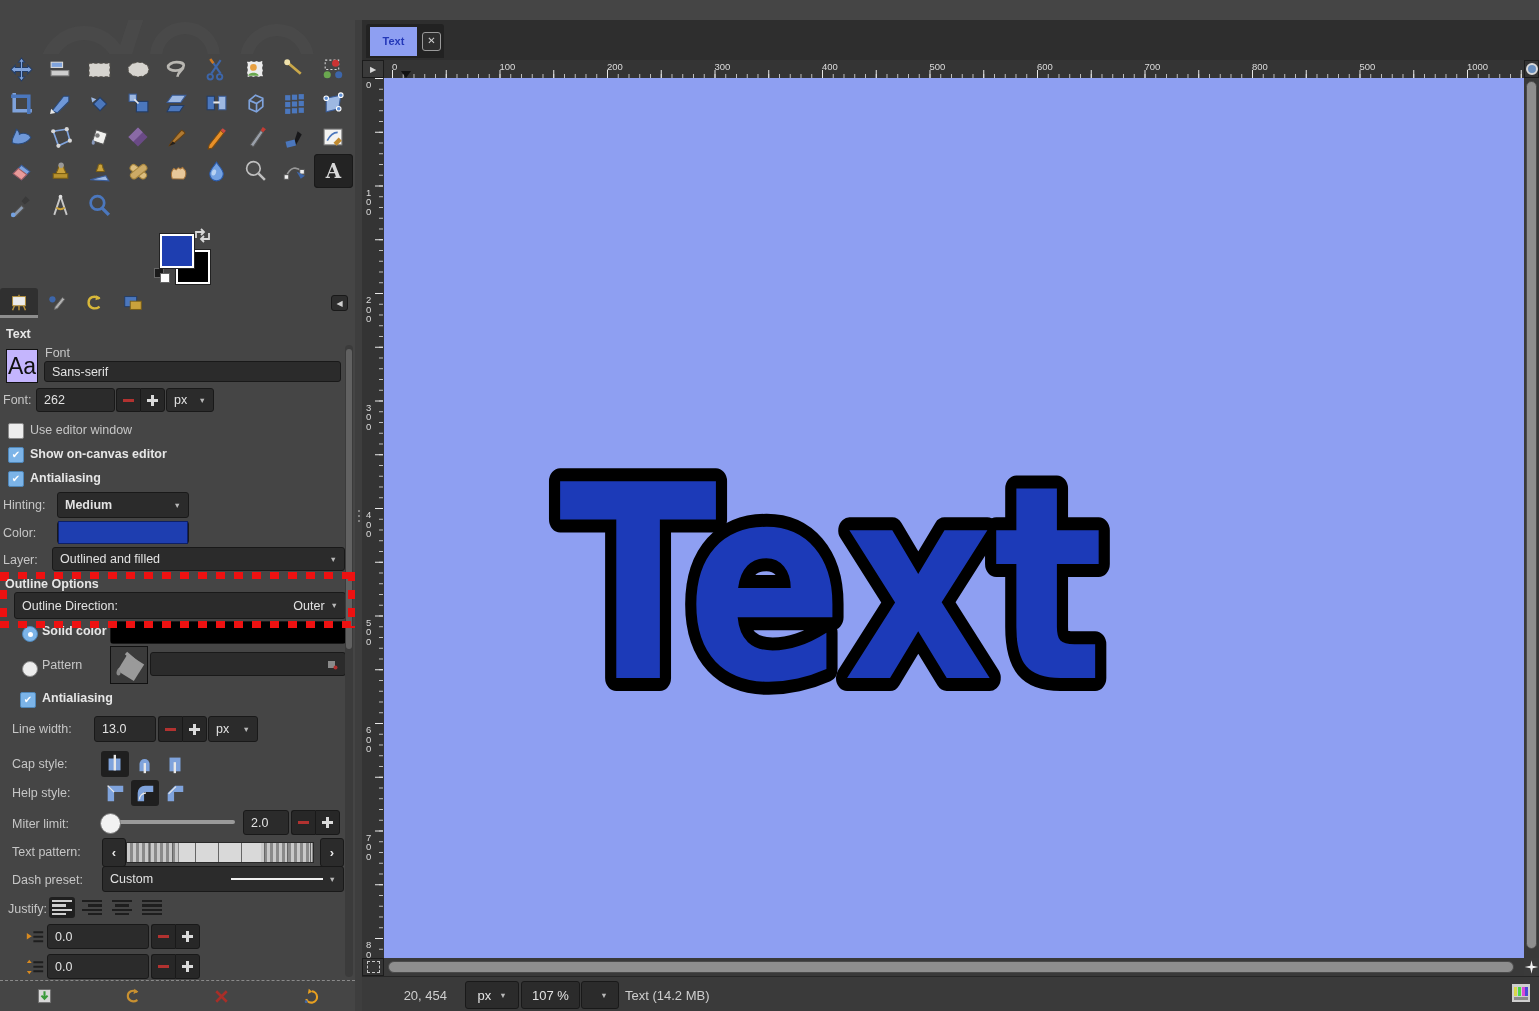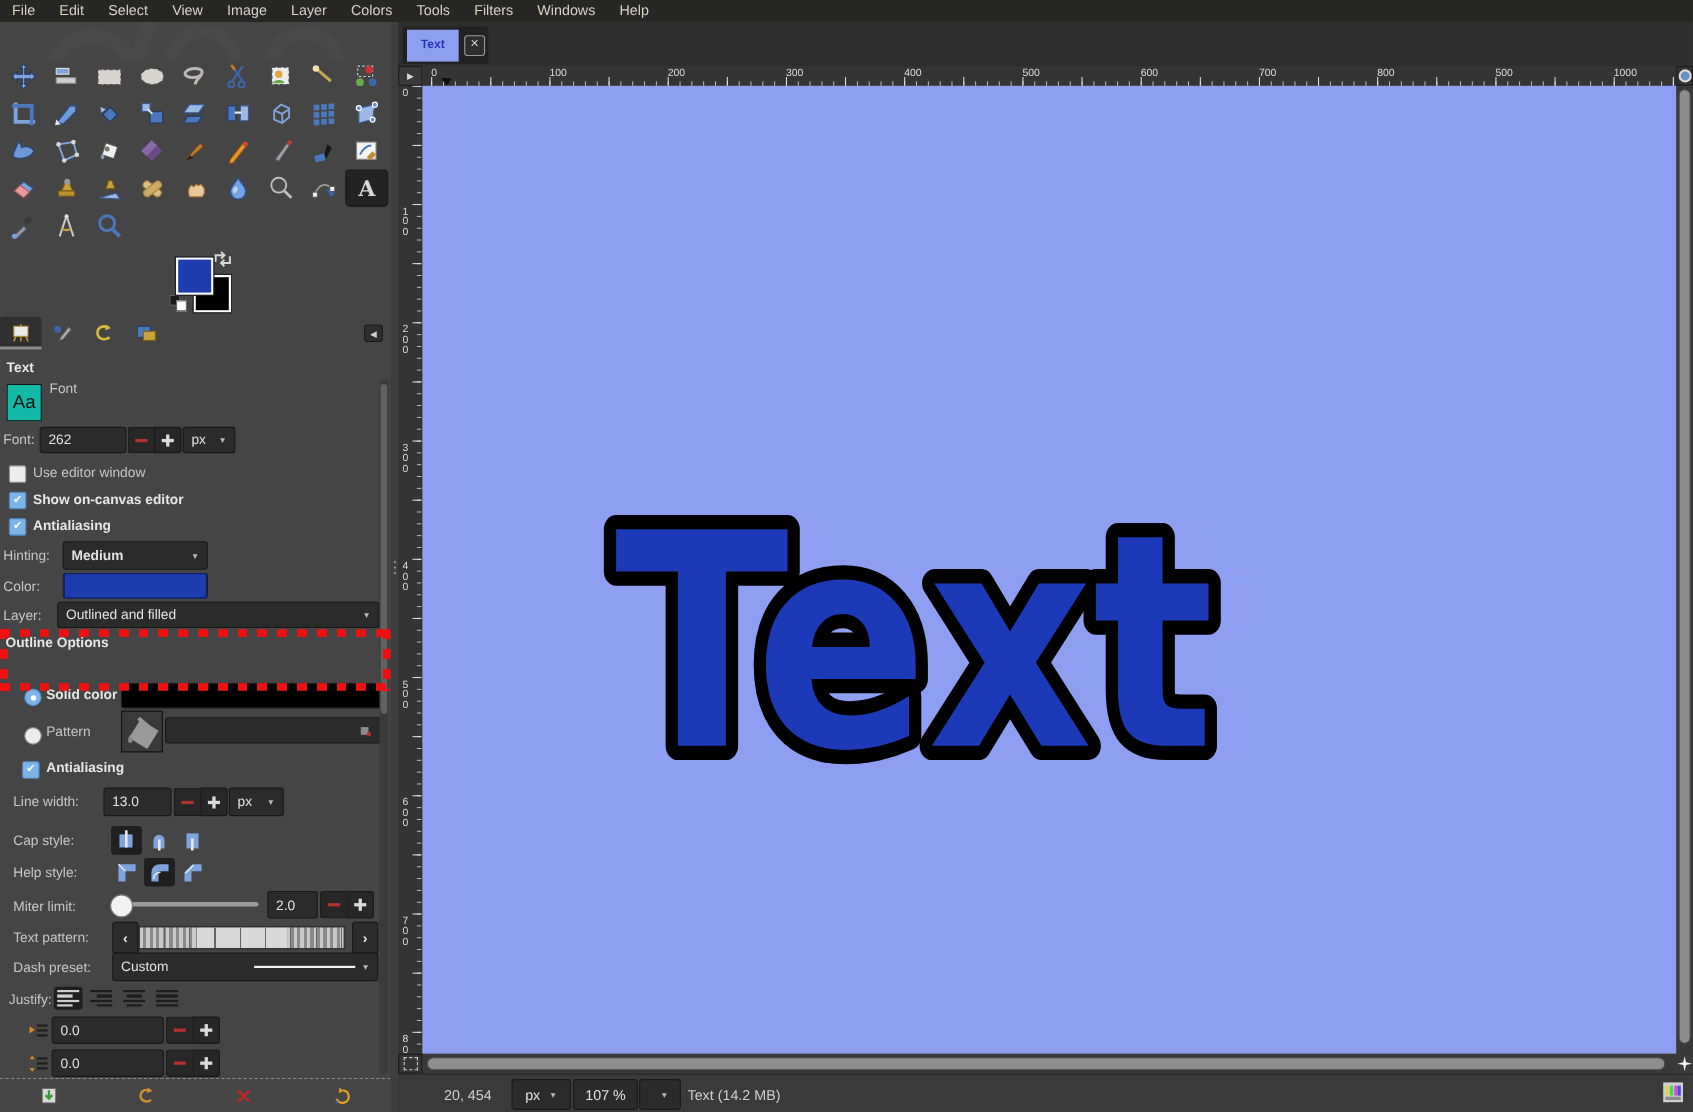--- a/index.html
+++ b/index.html
@@ -54,22 +54,22 @@
   .spin .p::after{content:"";position:absolute;inset:0;margin:auto;width:11px;height:3px;background:#dadada}
   .spin .p::before{content:"";position:absolute;inset:0;margin:auto;width:3px;height:11px;background:#dadada}
   .cb{position:absolute;width:14px;height:14px;border-radius:2px;cursor:pointer}
   .cb.off{background:#ededed;border:1px solid #8a8a8a}
   .cb.on{background:#7cb4e8;border:1px solid #4f86b8;color:#fff;font-size:10px;line-height:14px;text-align:center}
   .cb.on::after{content:"✔"}
   .radio{position:absolute;width:14px;height:14px;border-radius:50%;cursor:pointer}
   .radio.off{background:#ededed;border:1px solid #8a8a8a}
   .radio.on{background:#7cb4e8;border:1px solid #4f86b8}
   .radio.on::after{content:"";position:absolute;inset:0;margin:auto;width:5px;height:5px;border-radius:50%;background:#fff}
-  .fontbox{position:absolute;left:6px;top:329px;width:30px;height:32px;background:#14b8a6;border:1px solid #111;
-           color:#111;font-size:17px;display:flex;align-items:center;justify-content:center}
+  .fontbox{position:absolute;left:6px;top:329px;width:30px;height:32px;background:#c4b5fd;border:1px solid #111;
+           color:#111;font-size:23px;display:flex;align-items:center;justify-content:center}
   .togbtn{position:absolute;width:28px;height:26px;border-radius:3px;display:flex;align-items:center;justify-content:center;cursor:pointer}
   .togbtn.sel{background:#1f1f1f}
   .togbtn svg{width:22px;height:22px}
   .jbtn{position:absolute;width:26px;height:21px;border-radius:3px;display:flex;flex-direction:column;
         justify-content:center;gap:2px;padding:2px 3px;box-sizing:border-box;cursor:pointer}
   .jbtn i{display:block;height:2.4px;background:#1e1e1e}
   .jbtn.sel{background:#1f1f1f}
   .jbtn.sel i{background:#cfcfcf}
   .slidertrack{position:absolute;height:4px;background:#9a9a9a;border-radius:2px}
   .knob{position:absolute;width:19px;height:19px;border-radius:50%;background:#f2f2f2;border:1px solid #777;cursor:pointer}
@@ -139,33 +139,20 @@
   .sbox{position:absolute;background:#2b2b2b;border:1px solid #191919;border-radius:3px;color:#e2e2e2;
         display:flex;align-items:center;justify-content:center}
   .sbtitle{position:absolute;left:263px;top:11px}
   .palicon{position:absolute;right:8px;top:6px;width:20px;height:20px}
 </style>
 </head>
 <body>
 
 <div class="win">
 
-  <div class="menubar" id="menubar">
-      <div class="mi">File</div>
-      <div class="mi">Edit</div>
-      <div class="mi">Select</div>
-      <div class="mi">View</div>
-      <div class="mi">Image</div>
-      <div class="mi">Layer</div>
-      <div class="mi">Colors</div>
-      <div class="mi">Tools</div>
-      <div class="mi">Filters</div>
-      <div class="mi">Windows</div>
-      <div class="mi">Help</div>
-    </div>
 
   <div class="leftpanel">
     <div class="wm">
         <i class="a"></i>
         <i class="b"></i>
         <i class="c"></i>
         <s></s>
       </div>
     <div class="toolgrid" id="toolgrid">
         <div class="tool">
@@ -461,20 +448,23 @@
             <rect x="3" y="5" width="13" height="11" fill="#4b77bd" stroke="#223c66"></rect>
             <rect x="9" y="10" width="12" height="9" fill="#caa23c" stroke="#7a5e14"></rect>
           </svg>
         </div>
       </div>
     <button class="collapse">◀</button>
 
     <div class="blbl" style="left:6px;top:307px">Text</div>
     <div class="fontbox">Aa</div>
     <div class="lbl" style="left:45px;top:326px">Font</div>
+    <div class="entry" style="left:44px;top:341px;width:297px;height:21px">
+      <span>Sans-serif</span>
+    </div>
     <div class="lbl" style="left:3px;top:373px">Font:</div>
     <div class="entry" style="left:36px;top:368px;width:79px;height:24px">
       <span>262</span>
     </div>
     <div class="spin" style="left:116px;top:368px;height:24px">
         <span class="m"></span>
         <span class="p"></span>
       </div>
     <div class="dd" style="left:166px;top:368px;width:48px;height:24px">
       <span>px</span>
@@ -494,20 +484,24 @@
     <div class="lbl" style="left:3px;top:506px">Color:</div>
     <div class="entry" style="left:57px;top:501px;width:132px;height:23px;padding:0">
         <i id="colorbtn" style="display: block; width: 100%; height: 100%; border: 1px solid rgb(13, 31, 102); background: rgb(30, 62, 176);"></i>
       </div>
     <div class="lbl" style="left:3px;top:533px">Layer:</div>
     <div class="dd" style="left:52px;top:527px;width:293px;height:24px">
       <span>Outlined and filled</span>
     </div>
 
     <div class="blbl" style="left:5px;top:557px">Outline Options</div>
+    <div class="dd" style="left:14px;top:572px;width:332px;height:27px">
+      <span>Outline Direction:</span>
+      <span style="margin-left:auto">Outer</span>
+    </div>
 
     <span class="radio on" style="left:22px;top:606px"></span>
     <div class="blbl" style="left:42px;top:604px">Solid color</div>
     <div class="entry" style="left:110px;top:601px;width:236px;height:23px;padding:0">
         <i id="solidbar" style="display: block; width: 100%; height: 100%; background: rgb(0, 0, 0);"></i>
       </div>
 
     <span class="radio off" style="left:22px;top:641px"></span>
     <div class="lbl" style="left:42px;top:638px">Pattern</div>
     <div class="patbtn">

